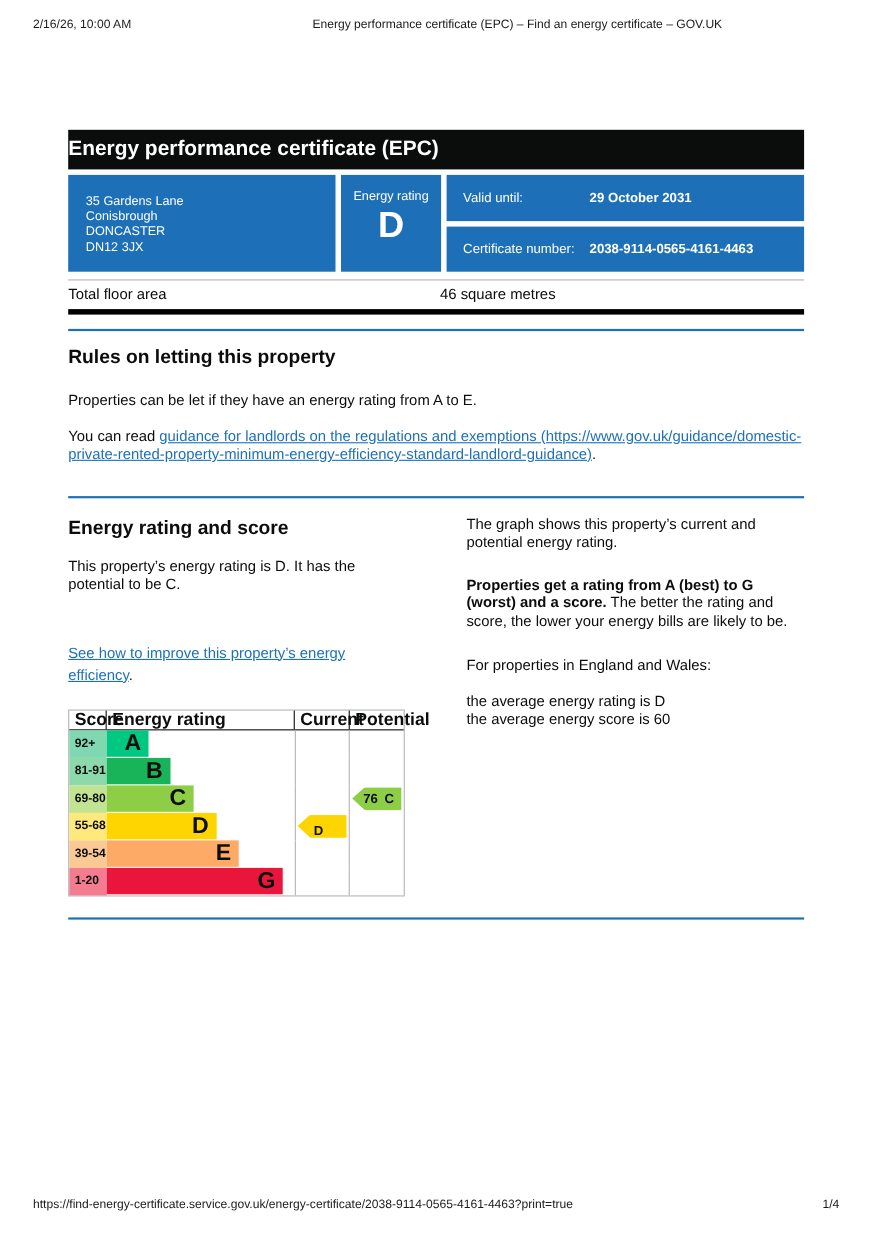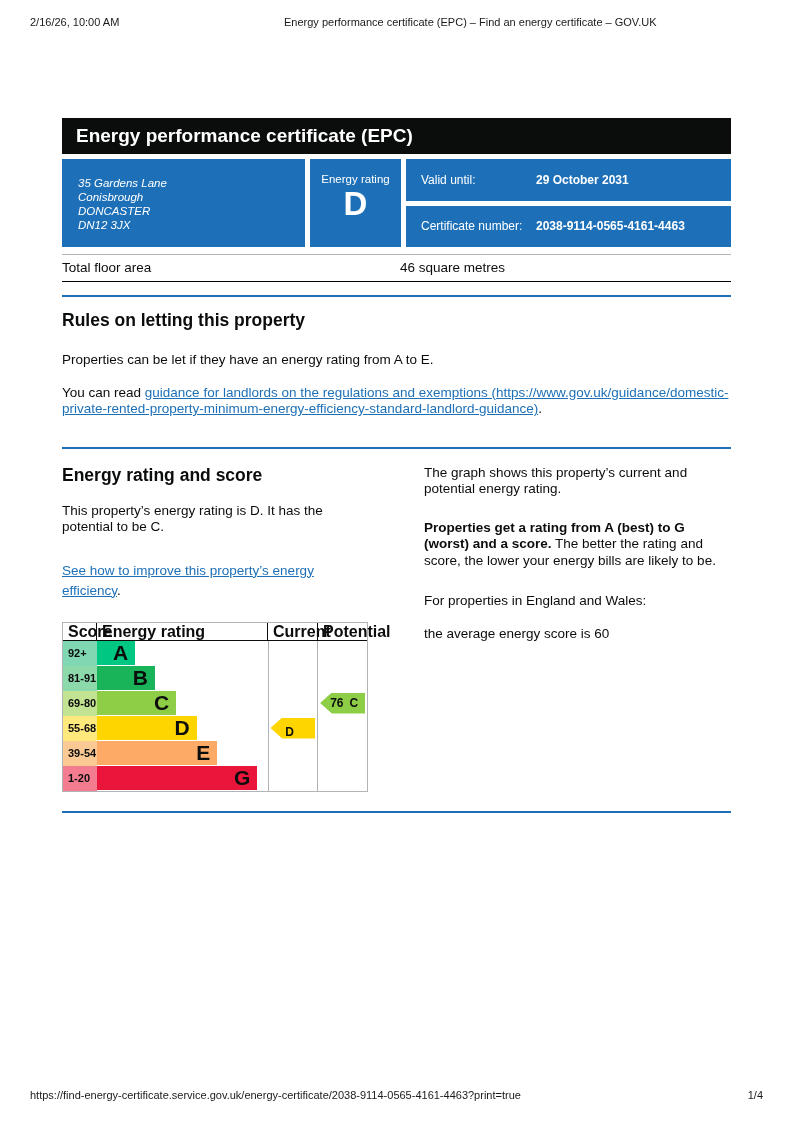--- a/index.html
+++ b/index.html
@@ -36,72 +36,70 @@
   }
 
   
   .banner {
     background: #0b0c0c;
     color: #ffffff;
     font-size: 19px;
     font-weight: bold;
     height: 36px;
     line-height: 36px;
-    padding-left: 14px;
   }
 
   
   .summary { display: flex; gap: 5px; margin-top: 5px; height: 88px; }
   .bluebox { background: var(--accent, #1d70b8); color: #ffffff; }
   .address-box {
     flex: 0 0 243px;
     padding: 17px 0 10px 16px;
     font-size: 11.5px;
     line-height: 14px;
-    font-style: italic;
   }
   .rating-box {
     flex: 0 0 91px;
     text-align: center;
     padding-top: 14px;
     font-size: 11.5px;
   }
   .rating-letter { font-size: 33px; font-weight: bold; line-height: 38px; }
   .right-boxes { flex: 1 1 auto; display: flex; flex-direction: column; gap: 5px; }
   .kv-box { flex: 1 1 0; display: flex; align-items: center; font-size: 12px; }
   .kv-box .lbl { padding-left: 15px; width: 130px; }
   .kv-box .val { font-weight: bold; text-align: center; }
 
   
   .prop-table { margin-top: 7px; font-size: 13.5px; }
   .prop-row {
     display: flex;
     border-top: 1px solid #b1b4b6;
     padding: 5px 0 6px 0;
   }
-  .prop-row:last-child { border-bottom: 1px solid #000000; }
+  .prop-row:last-child { border-bottom: 5px solid #000000; }
   .prop-row .lbl { width: 338px; }
 
   .blue-rule { border: none; border-top: 2px solid var(--accent, #1d70b8); }
   .rule-1 { margin-top: 13px; }
   .rule-2 { margin-top: 29px; }
   .rule-3 { margin-top: 19px; }
 
   h2.section-heading { font-size: 17.5px; font-weight: bold; margin-top: 13px; }
   p.body-text { font-size: 13.5px; line-height: 16.5px; }
   .rules-para1 { margin-top: 21px; }
   .rules-para2 { margin-top: 16px; line-height: 20px; }
   a.blue-link { color: var(--accent, #1d70b8); text-decoration: underline; cursor: pointer; }
 
   
   .two-col { display: flex; margin-top: 3px; }
   .col-left { width: 308px; flex: 0 0 308px; }
   .col-right { margin-left: 54px; flex: 1 1 auto; }
   .col-left .intro { margin-top: 17px; }
-  .col-left .improve-link { margin-top: 25px; line-height: 20px; }
+  .col-left .improve-link { margin-top: 44px; line-height: 20px; }
   .col-right .r-para1 { margin-top: 13px; }
   .col-right .r-para2 { margin-top: 22px; }
   .col-right .r-para3 { margin-top: 24px; }
   .col-right .r-line { font-size: 13.5px; line-height: 16px; margin-top: 0; }
   .col-right .r-lines { margin-top: 16px; }
 
   
   .epc-chart {
     margin-top: 21px;
     width: 306px;
@@ -265,20 +263,21 @@
               </div>
             </div>
         </div>
       </div>
 
       <div class="col-right">
         <p class="body-text r-para1">The graph shows this property’s current and potential energy rating.</p>
         <p class="body-text r-para2"><b>Properties get a rating from A (best) to G (worst) and a score.</b><span> The better the rating and score, the lower your energy bills are likely to be.</span></p>
         <p class="body-text r-para3">For properties in England and Wales:</p>
         <div class="r-lines">
+          <div class="r-line">the average energy rating is D</div>
           <div class="r-line">the average energy score is 60</div>
         </div>
       </div>
     </div>
 
     <hr class="blue-rule rule-3">
 
   </div>
 
   <span class="footer-url">https://find-energy-certificate.service.gov.uk/energy-certificate/2038-9114-0565-4161-4463?print=true</span>

